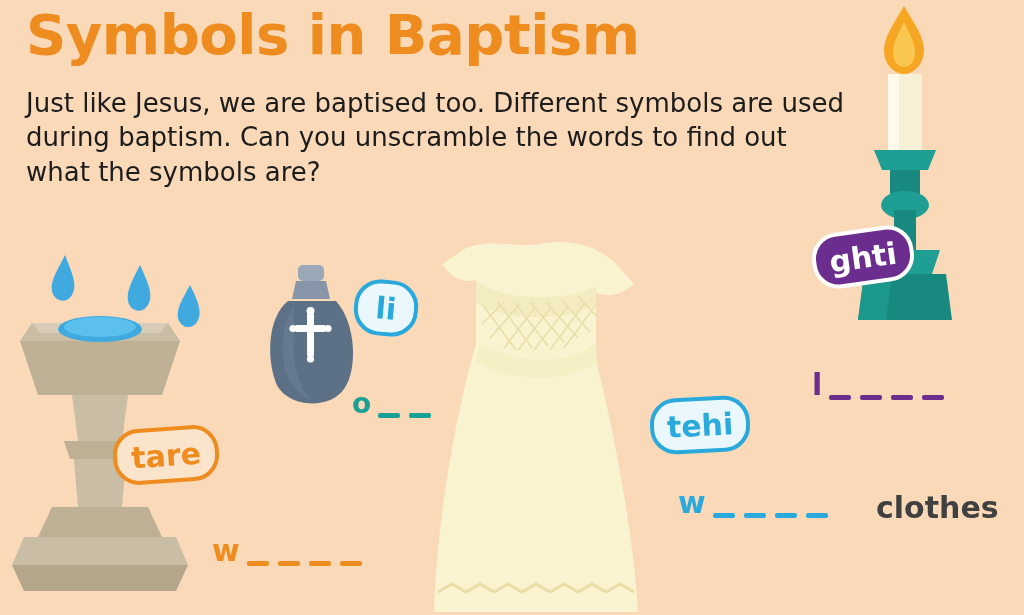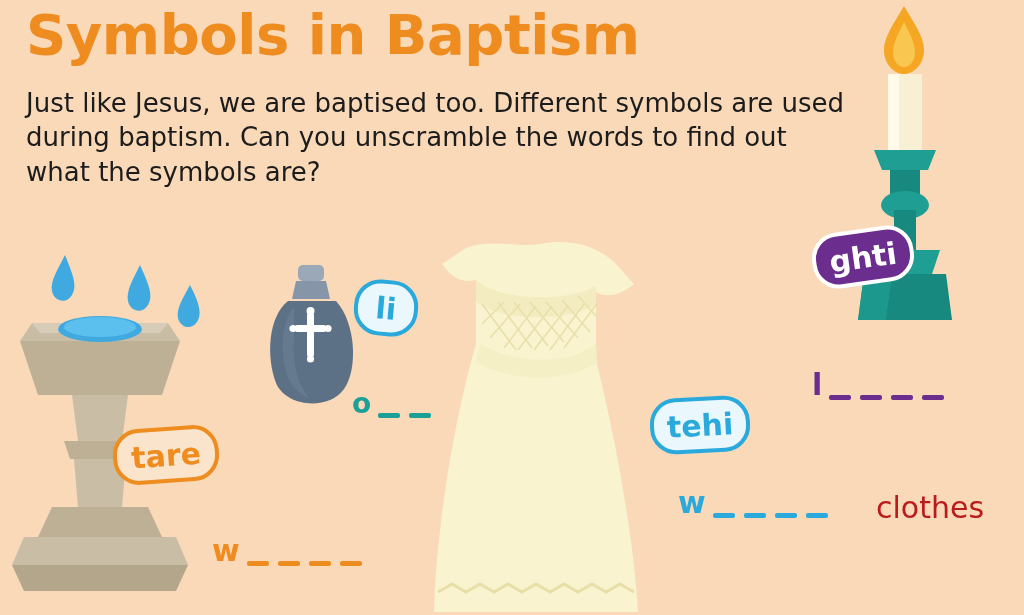--- a/index.html
+++ b/index.html
@@ -66,21 +66,21 @@
   #answer-oil .dash{background:#1aa096;}
 
   #answer-white{left:678px;top:488px;color:#2aa9dd;font-size:30px;}
   #answer-white .dash{background:#2aa9dd;}
 
   #answer-light{left:812px;top:370px;color:#6b2d8e;font-size:30px;}
   #answer-light .dash{background:#6b2d8e;}
 
   #word-clothes{
     position:absolute;left:876px;top:490px;
-    font-size:30px;font-weight:400;color:#b91c1c;
+    font-size:30px;font-weight:700;color:#404040;
     font-family:"DejaVu Sans","Liberation Sans",sans-serif;
   }
 
   
   .art{position:absolute;}
   #art-font{left:10px;top:245px;width:230px;height:350px;}
   #art-oil{left:258px;top:265px;width:120px;height:160px;}
   #art-gown{left:420px;top:240px;width:275px;height:375px;}
   #art-candle{left:840px;top:0px;width:130px;height:350px;}
 

